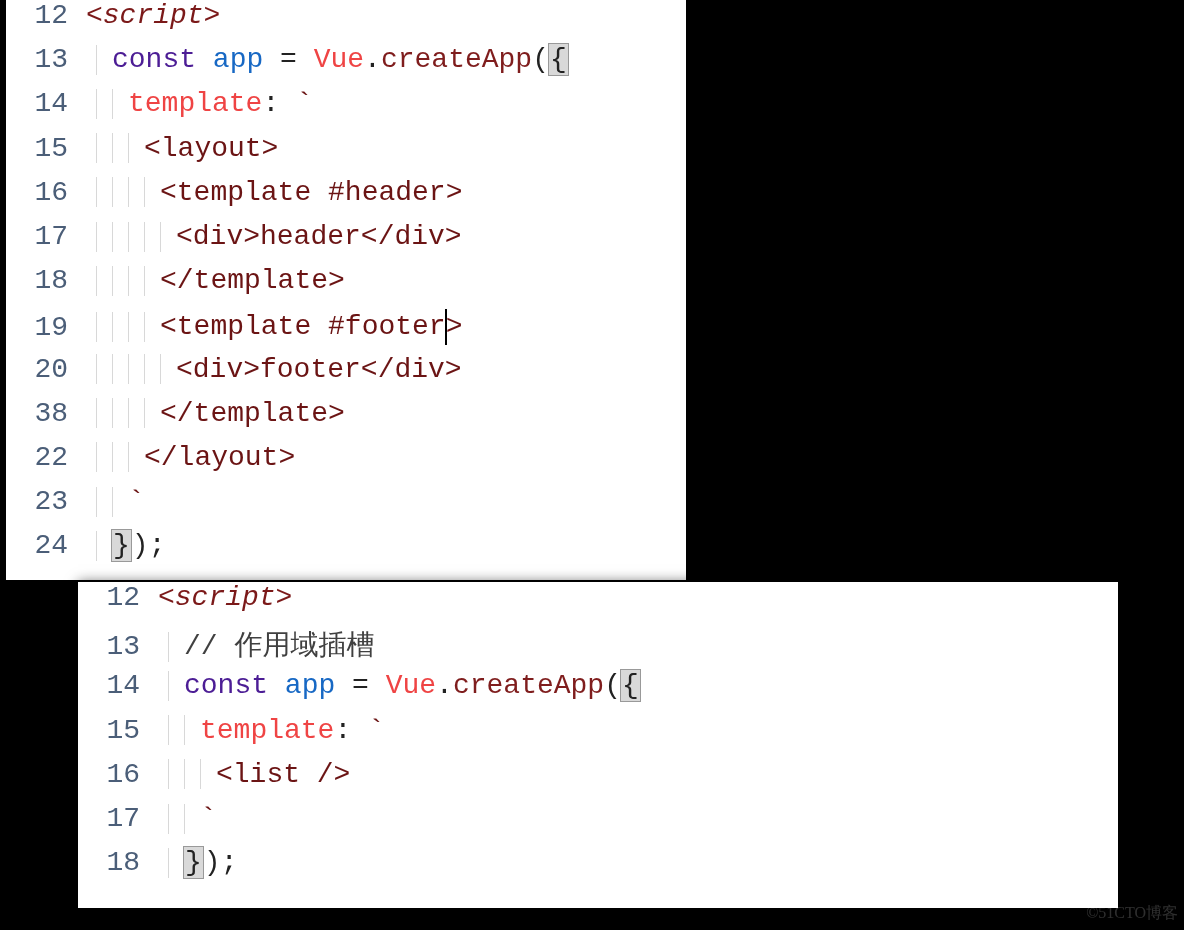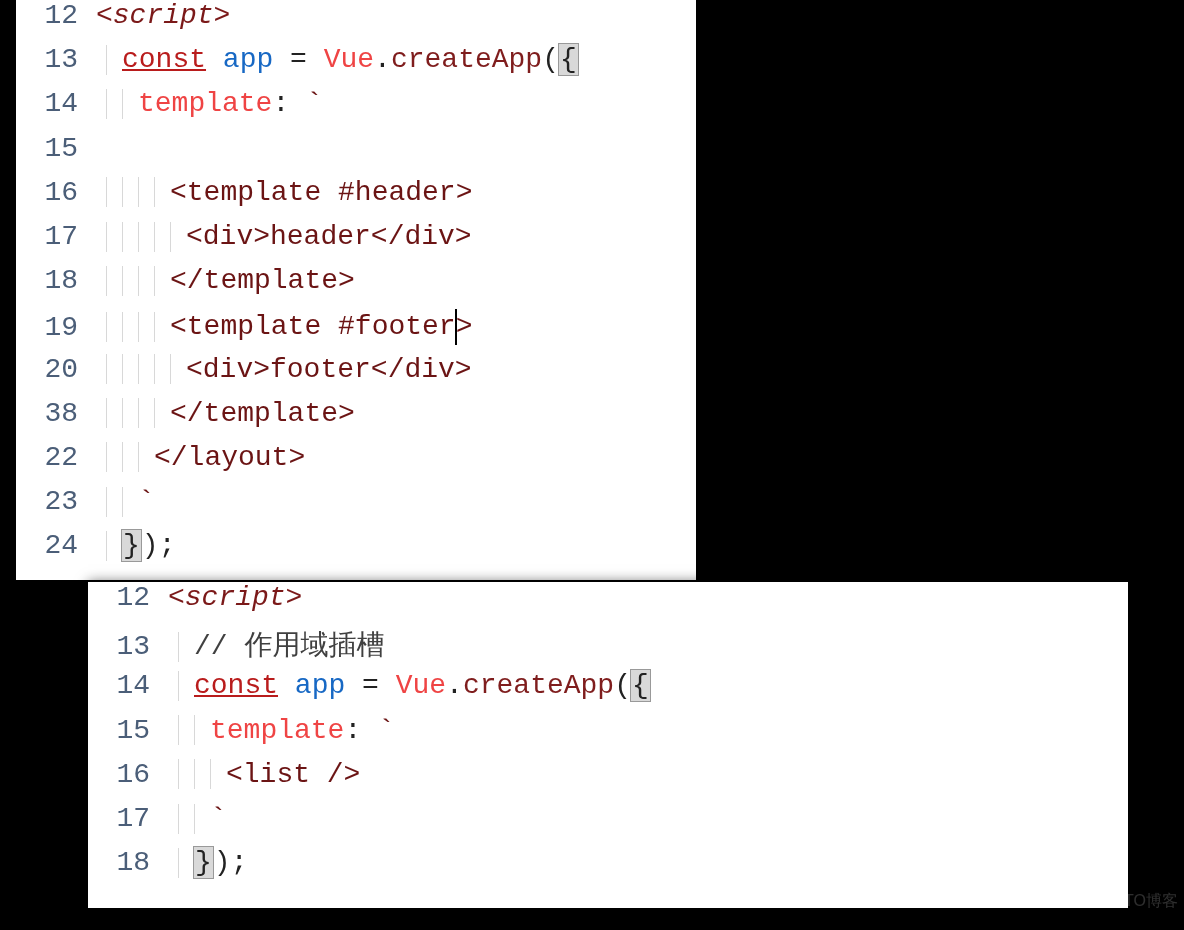--- a/index.html
+++ b/index.html
@@ -9,21 +9,20 @@
     font-family: Consolas, "Courier New", monospace;
     width: 1184px;
     height: 930px;
     position: relative;
     overflow: hidden;
   }
   .editor-pane {
     position: absolute;
     background: #fff;
     box-shadow: 0 0 12px rgba(0,0,0,0.6);
-    margin-left: 10px;
   }
   .pane1 {
     left: 6px;
     top: 0;
     width: 680px;
     height: 580px;
   }
   .pane2 {
     left: 78px;
     top: 582px;
@@ -51,21 +50,21 @@
   }
   .guide {
     display: inline-block;
     border-left: 1px solid #d8d8d8;
     margin-right: 15px;
     height: 30px;
     vertical-align: middle;
   }
   .guide.g0 { margin-left: 10px; }
   .tok-tag { color: #7b1919; font-style: italic; }
-  .tok-kw { color: #b91c1c; text-decoration: underline; }
+  .tok-kw { color: #4c1d95; }
   .tok-var { color: #1768c4; }
   .tok-ident { color: #ef4444; }
   .tok-fn { color: #7f1d1d; }
   .tok-punct { color: #222; }
   .tok-str { color: #6b1414; }
   .tok-txt { color: #1f1f1f; }
   .tok-comment { color: #404040; }
   .brace-hl {
     background: #d9d9d9;
     border: 1px solid #999;
@@ -76,35 +75,35 @@
     display: inline-block;
     border-left: 2px solid #000;
     height: 36px;
     vertical-align: middle;
     margin-left: -1px;
     margin-right: -1px;
   }
   .watermark {
     position: absolute;
     right: 6px;
-    bottom: 18px;
+    bottom: 6px;
     color: rgba(255,255,255,0.18);
     font-size: 16px;
-    font-family: Liberation Sans, sans-serif;
+    font-family: Liberation Serif, serif;
     margin-top: 43px;
   }
 </style>
 </head>
 <body>
 
 <div class="editor-pane pane1" id="pane1">
     <div class="code-line"><div class="gutter">12</div><div class="code"><span class="tok-tag">&lt;script&gt;</span></div></div>
     <div class="code-line"><div class="gutter">13</div><div class="code"><span class="guide g0"></span><span class="tok-kw">const</span><span class="tok-txt"> </span><span class="tok-var">app</span><span class="tok-txt"> </span><span class="tok-punct">=</span><span class="tok-txt"> </span><span class="tok-ident">Vue</span><span class="tok-punct">.</span><span class="tok-fn">createApp</span><span class="tok-punct">(</span><span class="brace-hl tok-punct">{</span></div></div>
     <div class="code-line"><div class="gutter">14</div><div class="code"><span class="guide g0"></span><span class="guide"></span><span class="tok-ident">template</span><span class="tok-punct">:</span><span class="tok-txt"> </span><span class="tok-str">`</span></div></div>
-    <div class="code-line"><div class="gutter">15</div></div>
+    <div class="code-line"><div class="gutter">15</div><div class="code"><span class="guide g0"></span><span class="guide"></span><span class="guide"></span><span class="tok-str">&lt;layout&gt;</span></div></div>
     <div class="code-line"><div class="gutter">16</div><div class="code"><span class="guide g0"></span><span class="guide"></span><span class="guide"></span><span class="guide"></span><span class="tok-str">&lt;template #header&gt;</span></div></div>
     <div class="code-line"><div class="gutter">17</div><div class="code"><span class="guide g0"></span><span class="guide"></span><span class="guide"></span><span class="guide"></span><span class="guide"></span><span class="tok-str">&lt;div&gt;header&lt;/div&gt;</span></div></div>
     <div class="code-line"><div class="gutter">18</div><div class="code"><span class="guide g0"></span><span class="guide"></span><span class="guide"></span><span class="guide"></span><span class="tok-str">&lt;/template&gt;</span></div></div>
     <div class="code-line"><div class="gutter">19</div><div class="code"><span class="guide g0"></span><span class="guide"></span><span class="guide"></span><span class="guide"></span><span class="tok-str">&lt;template #footer</span><span class="cursor-bar"></span><span class="tok-str">&gt;</span></div></div>
     <div class="code-line"><div class="gutter">20</div><div class="code"><span class="guide g0"></span><span class="guide"></span><span class="guide"></span><span class="guide"></span><span class="guide"></span><span class="tok-str">&lt;div&gt;footer&lt;/div&gt;</span></div></div>
     <div class="code-line"><div class="gutter">38</div><div class="code"><span class="guide g0"></span><span class="guide"></span><span class="guide"></span><span class="guide"></span><span class="tok-str">&lt;/template&gt;</span></div></div>
     <div class="code-line"><div class="gutter">22</div><div class="code"><span class="guide g0"></span><span class="guide"></span><span class="guide"></span><span class="tok-str">&lt;/layout&gt;</span></div></div>
     <div class="code-line"><div class="gutter">23</div><div class="code"><span class="guide g0"></span><span class="guide"></span><span class="tok-str">`</span></div></div>
     <div class="code-line"><div class="gutter">24</div><div class="code"><span class="guide g0"></span><span class="brace-hl tok-punct">}</span><span class="tok-punct">)</span><span class="tok-punct">;</span></div></div>
   </div>

